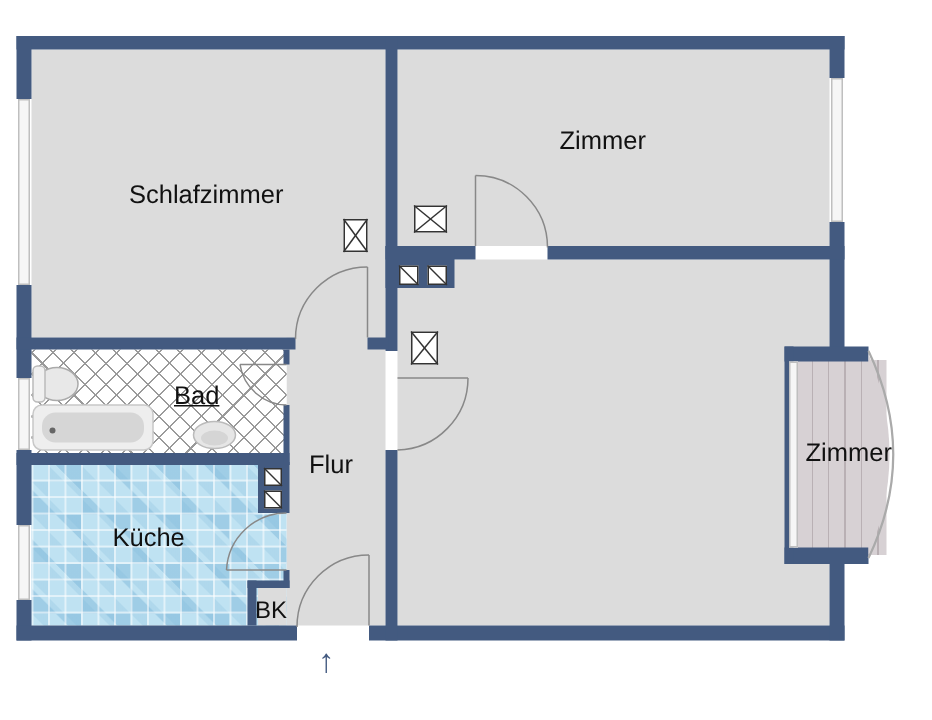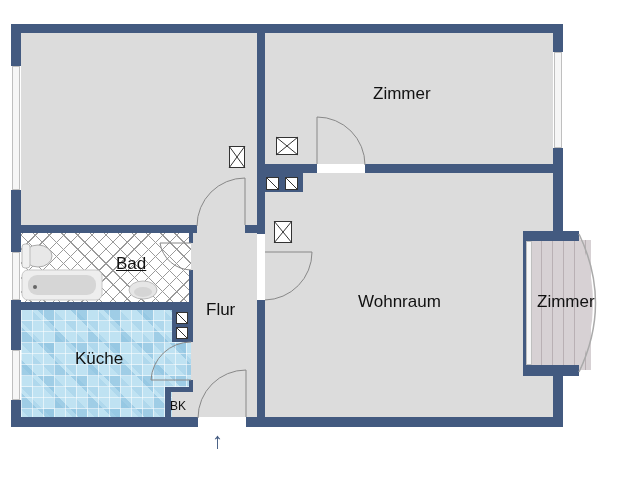--- a/index.html
+++ b/index.html
@@ -140,23 +140,23 @@
       <rect x="28" y="275" width="68" height="20" rx="9" fill="#d6d6d6"></rect>
       <circle cx="35" cy="287" r="2" fill="#666"></circle>
     </g>
 
     <g>
       <ellipse cx="143" cy="290" rx="14" ry="9" fill="#e6e6e6" stroke="#bbb"></ellipse>
       <ellipse cx="143" cy="292" rx="9" ry="5" fill="#d5d5d5"></ellipse>
     </g>
   </svg>
 
+  <span class="label" style="left:86px;top:120px;">Schlafzimmer</span>
   <span class="label" style="left:373px;top:84px;">Zimmer</span>
   <span class="label" style="left:116px;top:254px;text-decoration:underline;">Bad</span>
   <span class="label" style="left:206px;top:300px;">Flur</span>
-  <span class="label" style="left:358px;top:292px;">Wohnraum</span>
   <span class="label" style="left:75px;top:349px;">Küche</span>
-  <span class="label" style="left:170px;top:399px;font-size:12px;">BK</span>
+  <span class="label" style="left:170px;top:399px;font-size:16px;">BK</span>
   <span class="label" style="left:537px;top:292px;">Zimmer</span>
 
   <span style="position:absolute;left:212px;top:428px;font-size:22px;color:#435a80;font-weight:bold;">↑</span>
 
 </div>
 
 </body></html>

